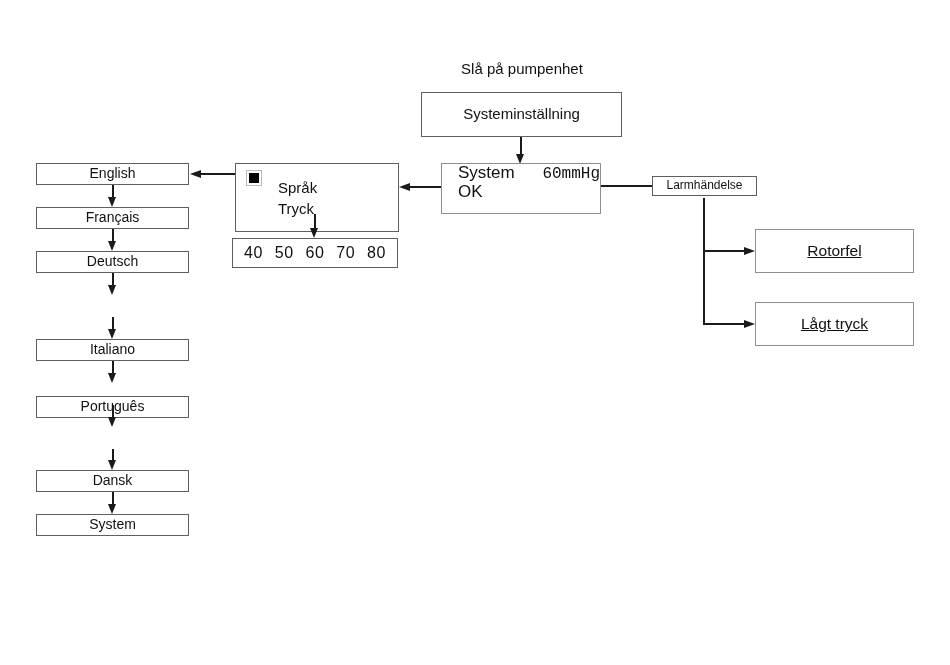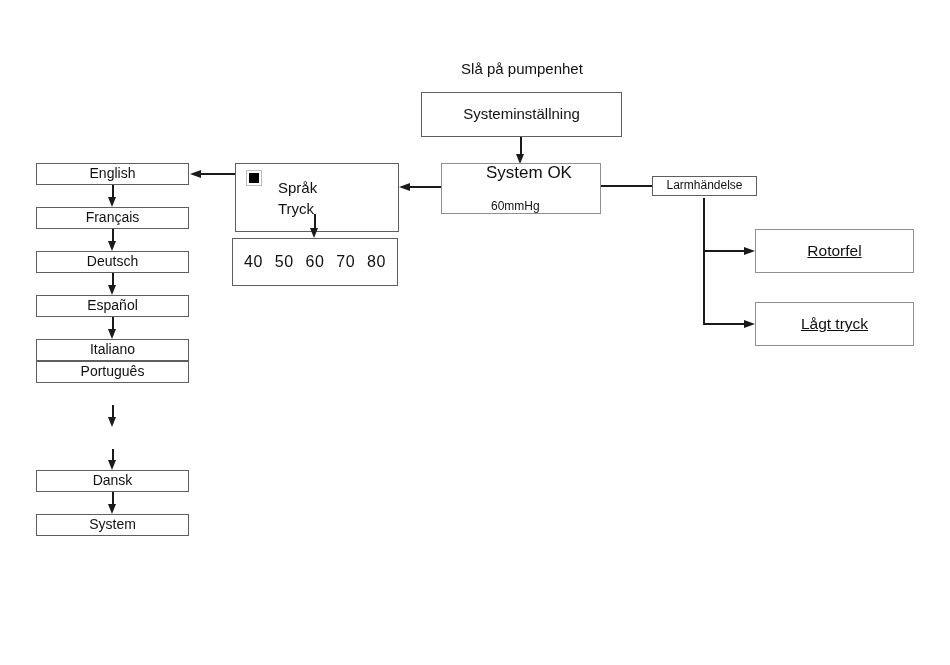--- a/index.html
+++ b/index.html
@@ -43,23 +43,23 @@
   .vline{position:absolute;width:2px;background:var(--line);}
   .ah-down{position:absolute;width:0;height:0;
     border-left:4.5px solid transparent;border-right:4.5px solid transparent;
     border-top:10px solid var(--line);}
   .ah-left{position:absolute;width:0;height:0;
     border-top:4.5px solid transparent;border-bottom:4.5px solid transparent;
     border-right:11px solid var(--line);}
   .ah-right{position:absolute;width:0;height:0;
     border-top:4.5px solid transparent;border-bottom:4.5px solid transparent;
     border-left:11px solid var(--line);}
-  .sysok{flex-direction:column;align-items:flex-start;padding-left:44px;justify-content:space-between;}
+  .sysok{flex-direction:row;align-items:flex-start;padding-left:16px;}
   .sysok .l1{font-size:17px;}
-  .sysok .l2{font-size:12px;padding-left:5px;margin-top:2px;}
+  .sysok .l2{font-size:16px;padding-left:5px;margin-top:2px;font-family:Liberation Mono, monospace;}
   .menu-box{justify-content:flex-start;}
   .menu-bullet{
     position:absolute;left:13px;top:9px;width:10px;height:10px;
     background:#000;box-shadow:0 0 0 2px #fff,0 0 0 3px #bbb;
   }
   .menu-text{margin-left:42px;font-size:15px;line-height:21px;}
   .pressure{font-size:16px;word-spacing:7px;letter-spacing:0.5px;}
   .lang{left:36px;width:153px;height:22px;font-size:14px;}
   .small-node{font-size:12px;}
   .big-node{font-size:15.5px;text-decoration:underline;}
@@ -94,21 +94,21 @@
       <span style="display:block;">Tryck</span>
     </span>
   </div>
 
   <div class="hline" style="left:200px;top:173px;width:35px;"></div>
   <div class="ah-left" style="left:190px;top:169.5px;"></div>
 
   <div class="vline" style="left:314px;top:214px;height:15px;"></div>
   <div class="ah-down" style="left:310px;top:228px;"></div>
 
-  <div class="node pressure" style="left:232px;top:238px;width:166px;height:48px;">
+  <div class="node pressure" style="left:232px;top:238px;width:166px;height:30px;">
     <span>40 50 60 70 80</span>
   </div>
 
   <div class="node lang" style="top:163px;">
     <span>English</span>
   </div>
   <div class="vline" style="left:111.5px;top:185px;height:12px;"></div>
   <div class="ah-down" style="left:107.5px;top:197px;"></div>
 
   <div class="node lang" style="top:207px;">
@@ -116,33 +116,30 @@
   </div>
   <div class="vline" style="left:111.5px;top:229px;height:12px;"></div>
   <div class="ah-down" style="left:107.5px;top:241px;"></div>
 
   <div class="node lang" style="top:251px;">
     <span>Deutsch</span>
   </div>
   <div class="vline" style="left:111.5px;top:273px;height:12px;"></div>
   <div class="ah-down" style="left:107.5px;top:285px;"></div>
 
-  <div class="node lang" style="top:295px;">
-    <span>Español</span>
-  </div>
   <div class="vline" style="left:111.5px;top:317px;height:12px;"></div>
   <div class="ah-down" style="left:107.5px;top:329px;"></div>
 
   <div class="node lang" style="top:339px;">
     <span>Italiano</span>
   </div>
   <div class="vline" style="left:111.5px;top:361px;height:12px;"></div>
   <div class="ah-down" style="left:107.5px;top:373px;"></div>
 
-  <div class="node lang" style="top:361px;">
+  <div class="node lang" style="top:396px;">
     <span>Português</span>
   </div>
   <div class="vline" style="left:111.5px;top:405px;height:12px;"></div>
   <div class="ah-down" style="left:107.5px;top:417px;"></div>
 
   <div class="vline" style="left:111.5px;top:449px;height:11px;"></div>
   <div class="ah-down" style="left:107.5px;top:460px;"></div>
 
   <div class="node lang" style="top:470px;">
     <span>Dansk</span>

